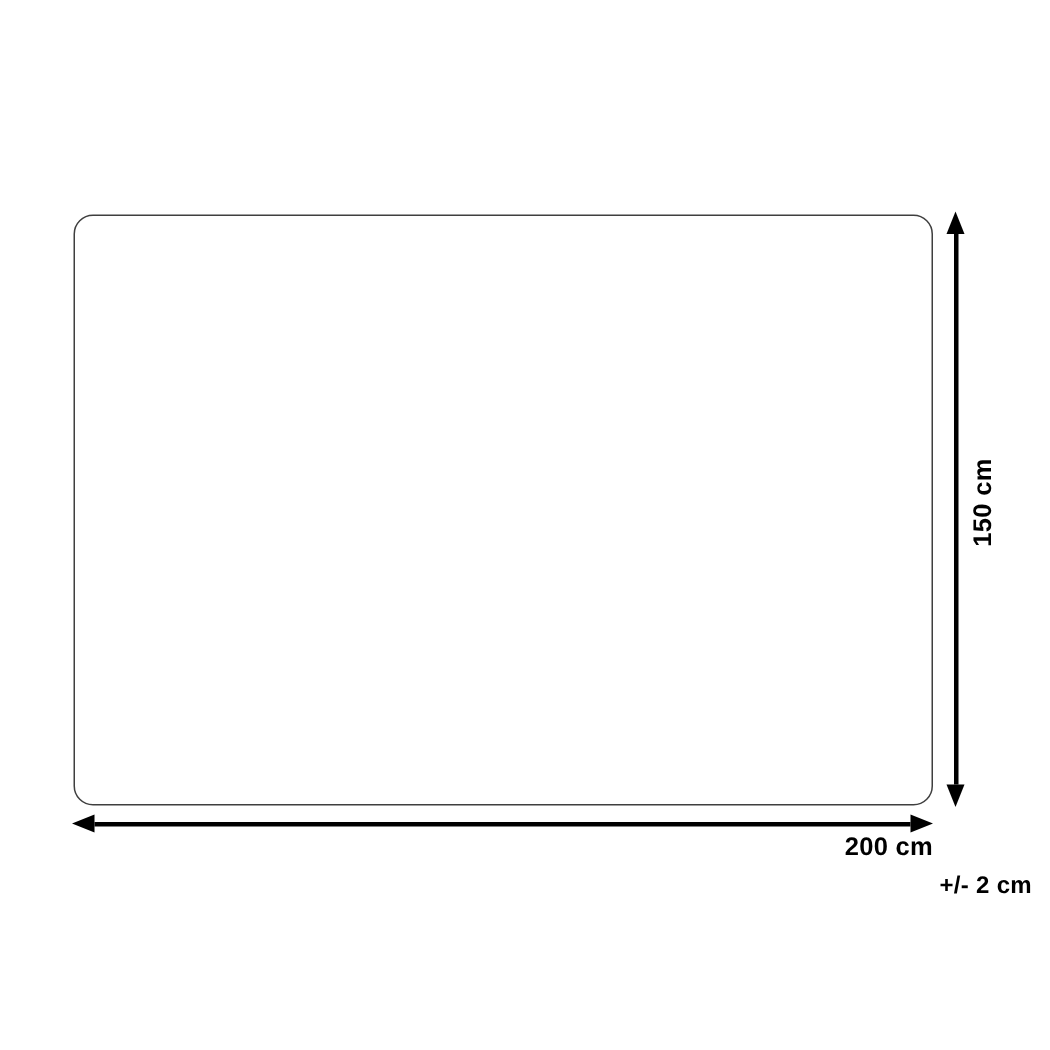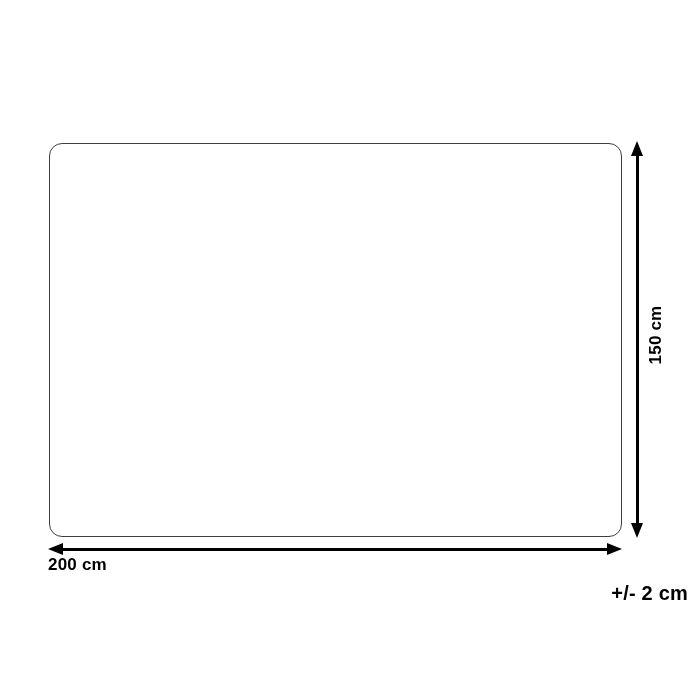--- a/index.html
+++ b/index.html
@@ -88,31 +88,31 @@
     font-weight: bold;
     font-size: 17px;
     line-height: 1;
     white-space: nowrap;
     letter-spacing: 0.2px;
   }
   .width-label {
     left: 48px;
     top: 556px;
     width: 574px;
-    text-align: left;
+    text-align: right;
   }
   .height-label {
     left: 655px;
     top: 335px;
     transform: translate(-50%, -50%) rotate(-90deg);
   }
   .tolerance-label {
     right: 12px;
     top: 583px;
-    font-size: 20px;
+    font-size: 16px;
   }
 </style>
 </head>
 <body>
 
 <div class="canvas">
 
   <div class="product-rect"></div>
 
   <div class="h-arrow">

